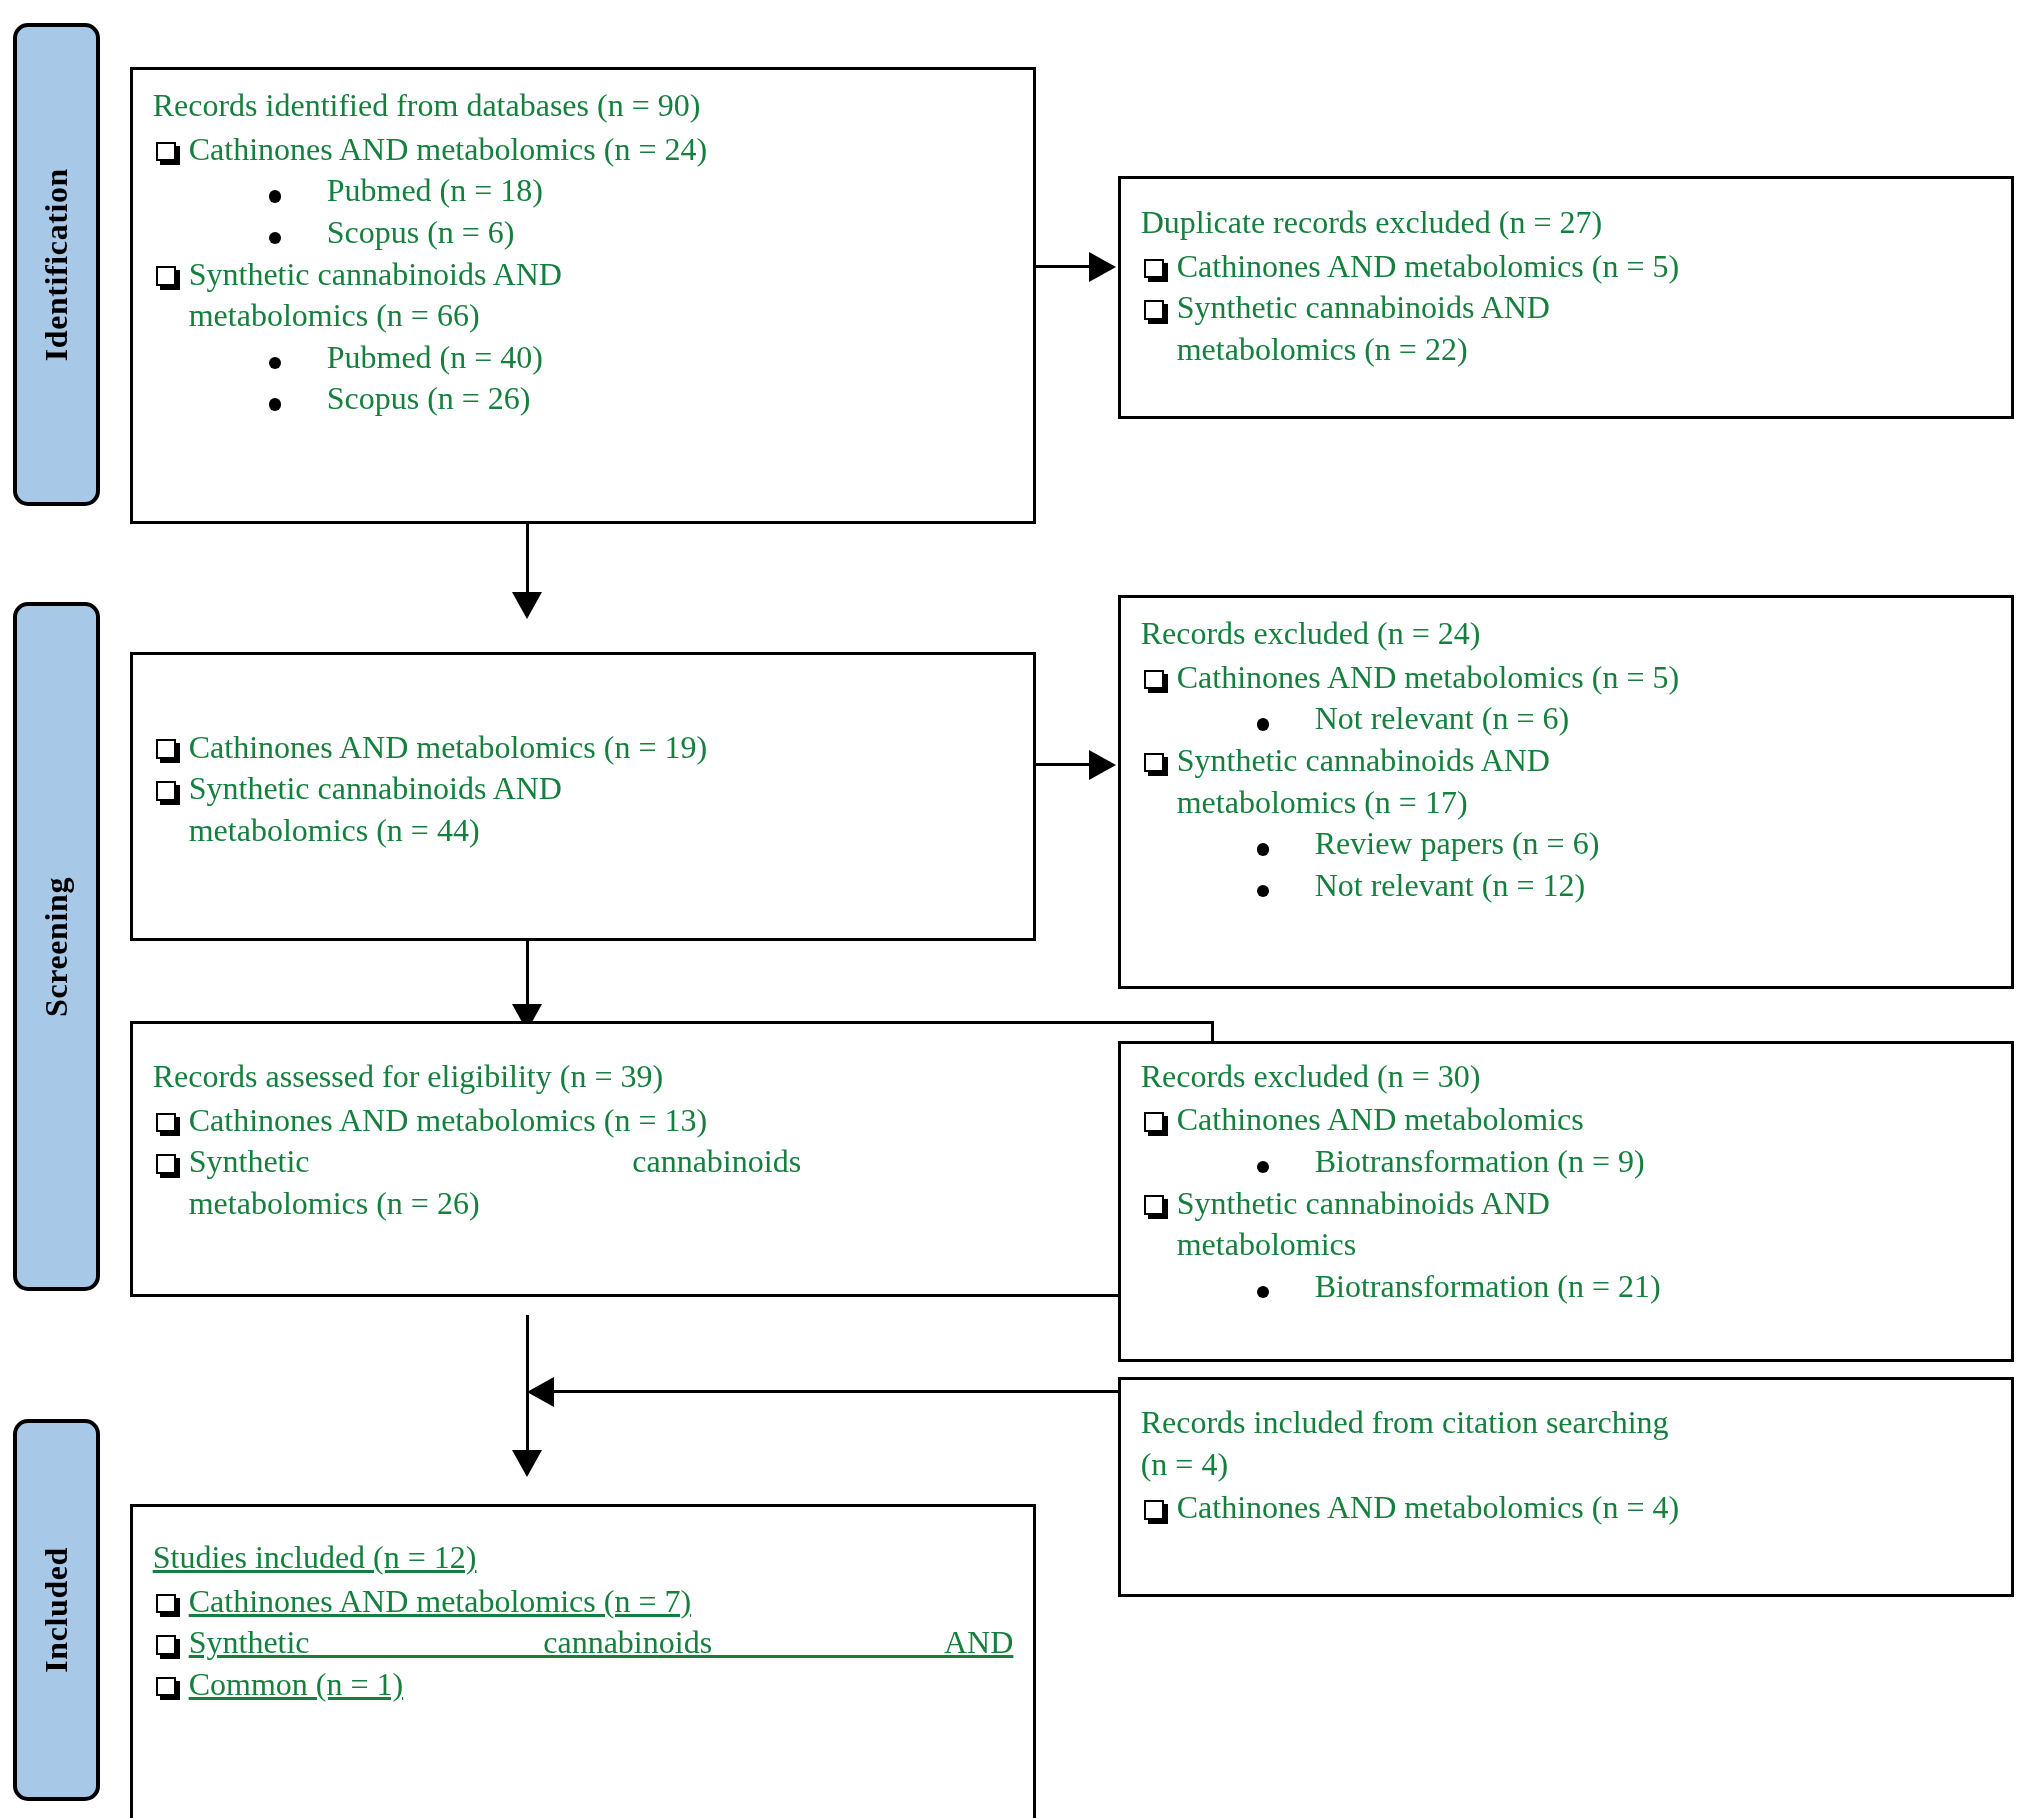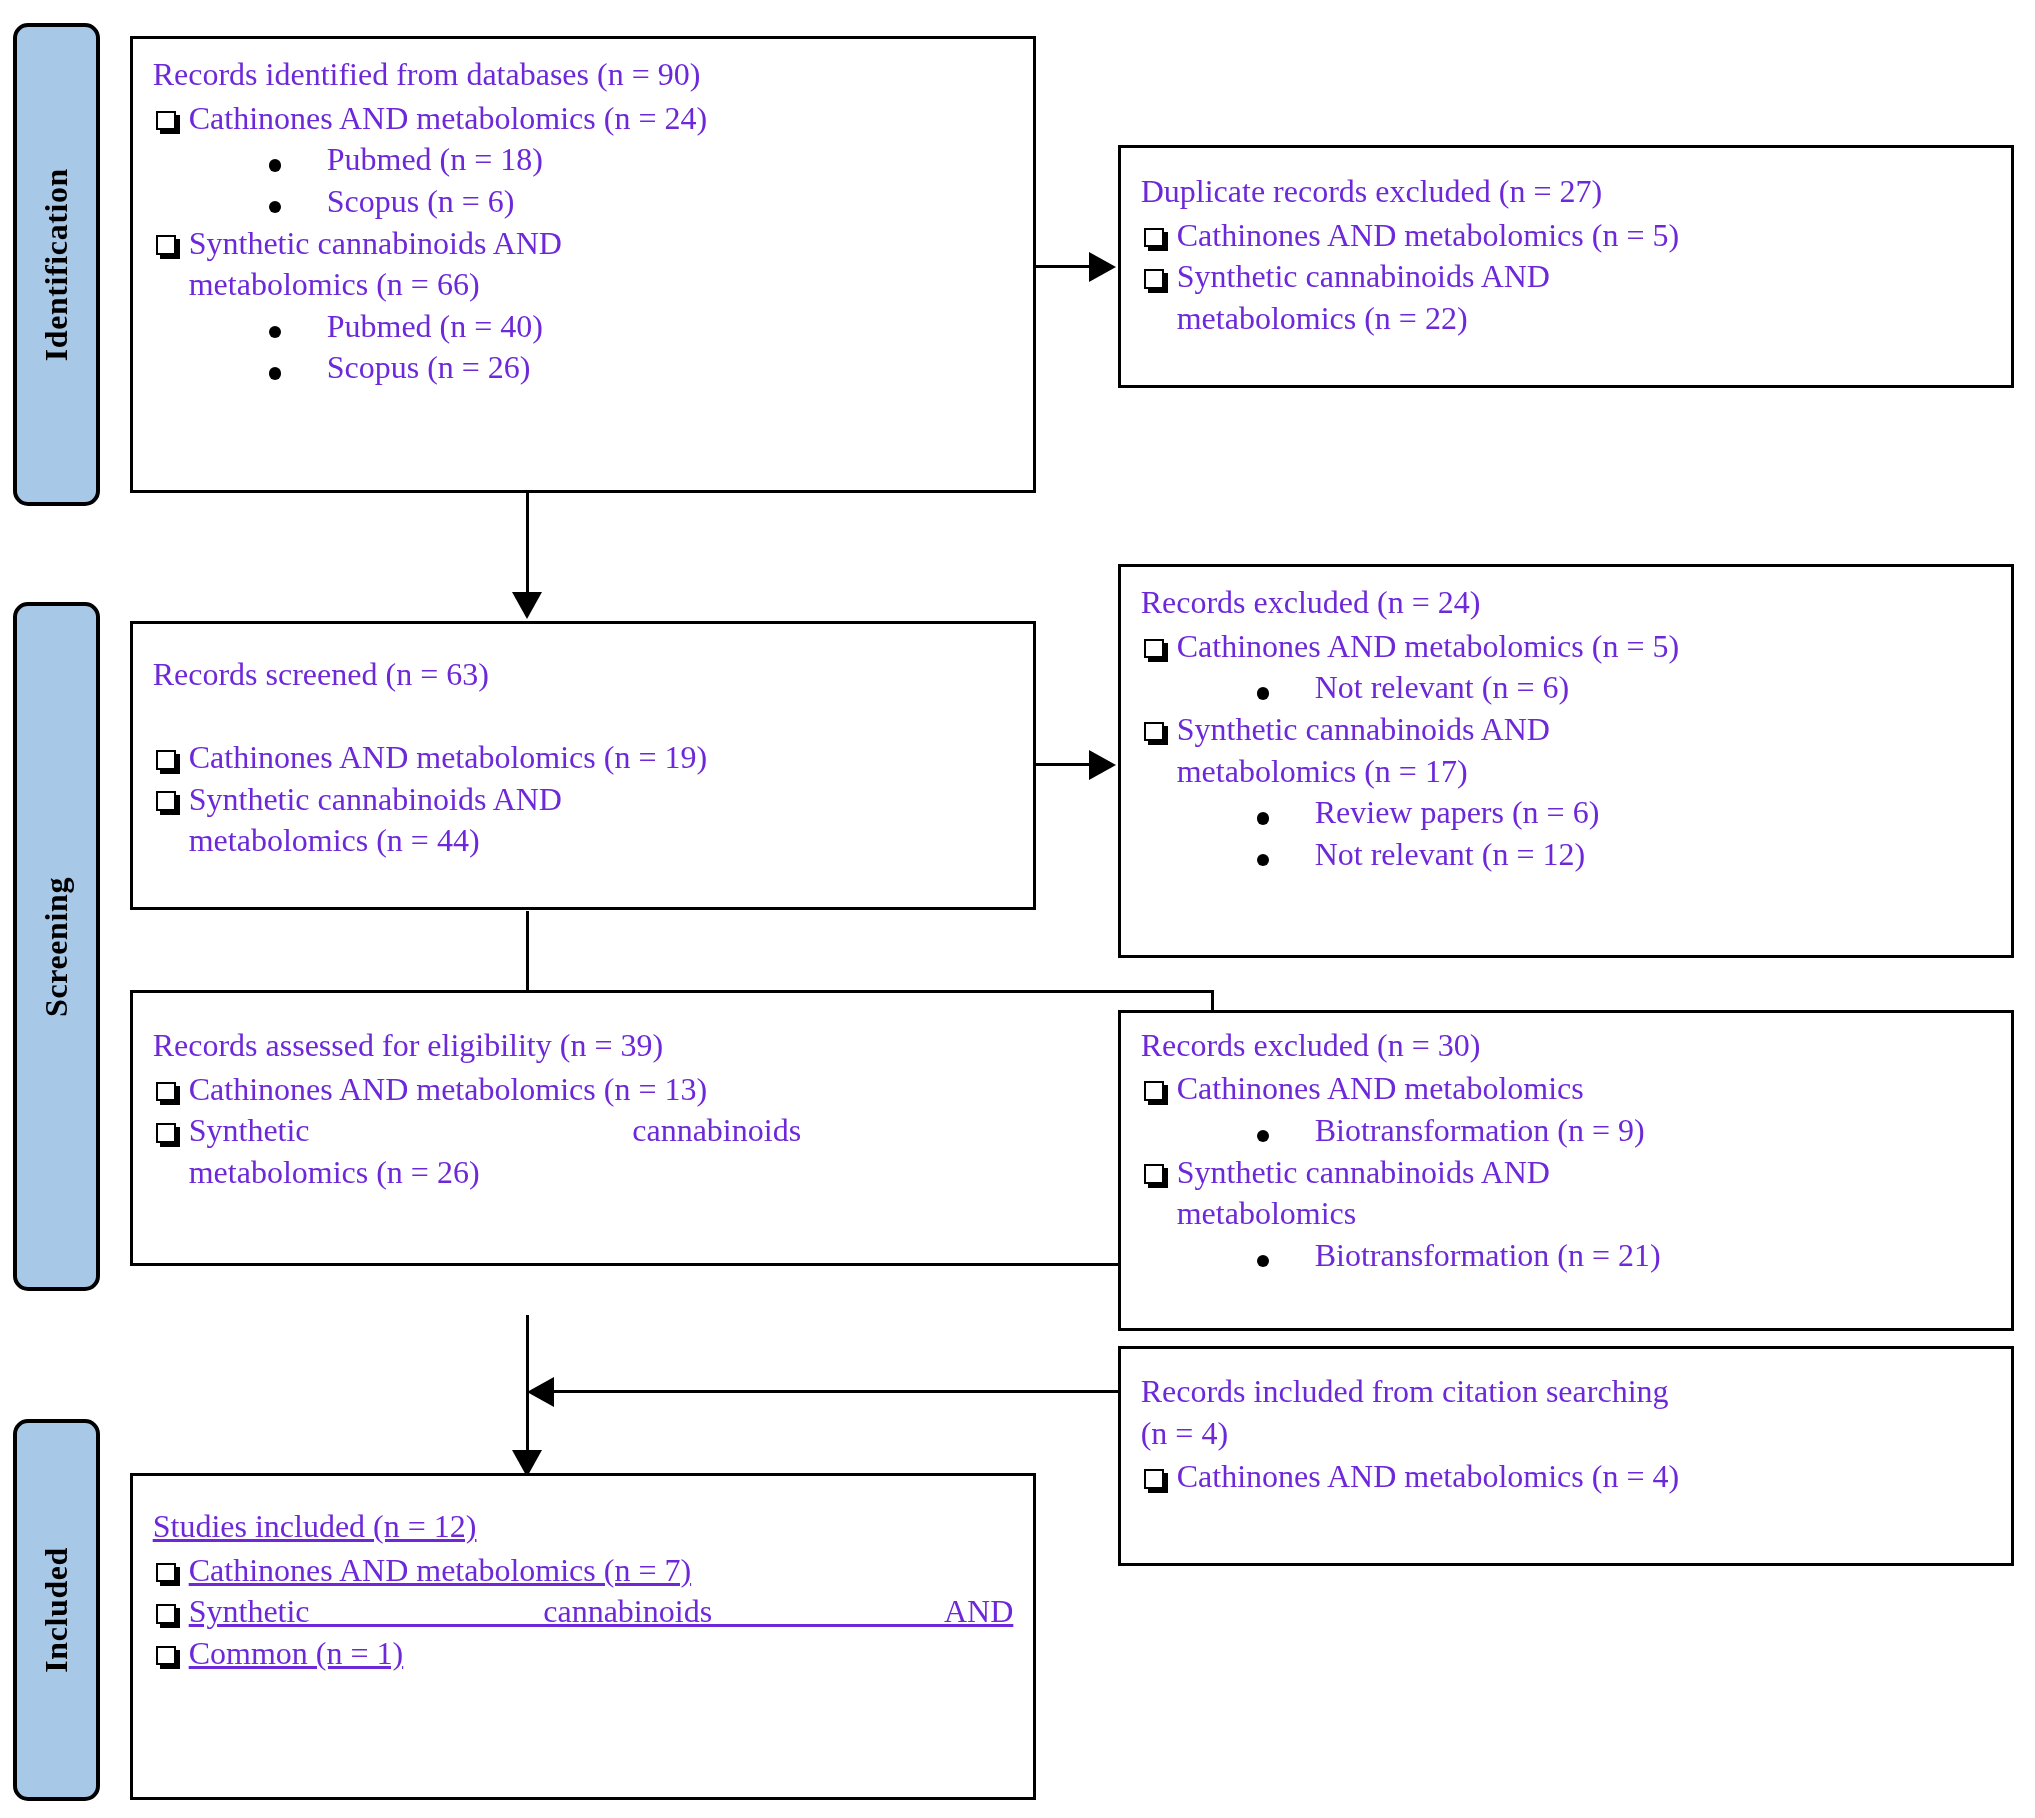--- a/index.html
+++ b/index.html
@@ -35,23 +35,24 @@
     line-height:1;
   }
 
   
   .box{
     position:absolute;
     background:#ffffff;
     border:3.5px solid #000000;
     box-sizing:border-box;
     padding:15px 19.7px 11.6px 19.7px;
-    color:#6d28d9;
+    color:#15803d;
     font-size:32px;
     line-height:1.30;
+    margin-top:31px;
   }
 
   .line{ margin:0; }
   .line.lead{ margin:0 0 2.3px 0; }
   .line.justify{
     text-align:justify;
     text-align-last:justify;
   }
 
   
@@ -193,21 +194,20 @@
       <span class="cb-text">Cathinones AND metabolomics (n = 5)</span>
     </div>
     <div class="cb-item">
       <span class="cb-box"></span>
       <span class="cb-text">Synthetic cannabinoids AND</span>
       <span class="cont">metabolomics (n = 22)</span>
     </div>
   </div>
 
   <div class="box" style="left:130px; top:621px; width:906px; height:289px; padding-top:30px;">
-    <p class="line">Records screened (n = 63)</p>
     <p class="line">&nbsp;</p>
 
     <div class="cb-item">
       <span class="cb-box"></span>
       <span class="cb-text">Cathinones AND metabolomics (n = 19)</span>
     </div>
     <div class="cb-item">
       <span class="cb-box"></span>
       <span class="cb-text">Synthetic cannabinoids AND</span>
       <span class="cont">metabolomics (n = 44)</span>

